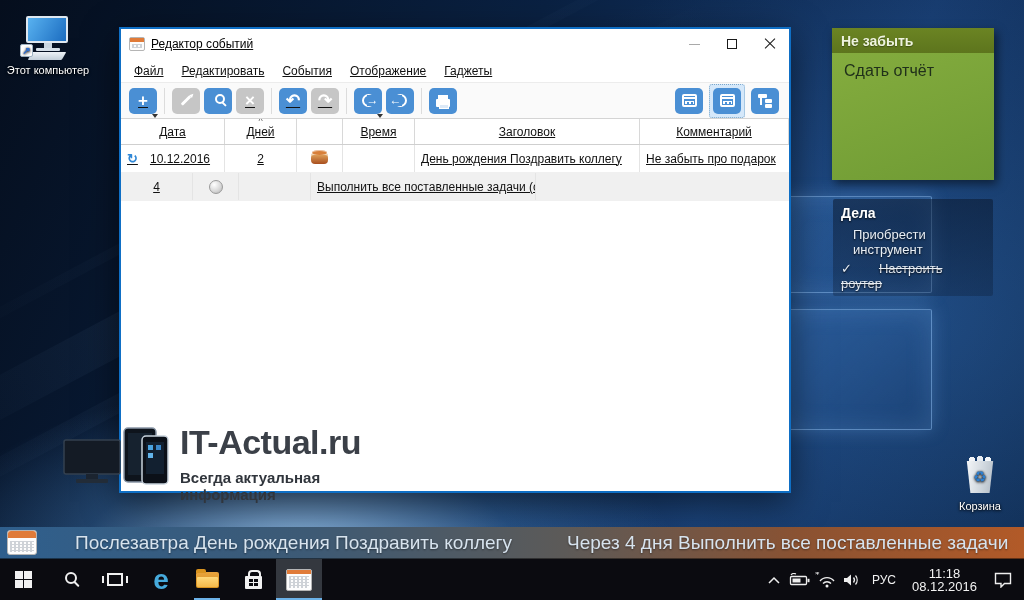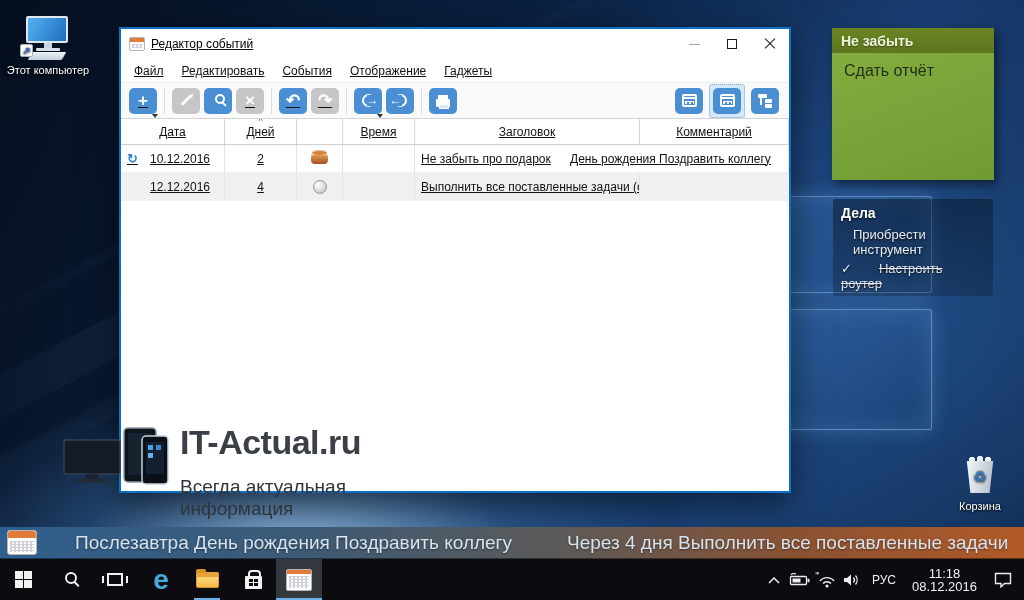--- a/index.html
+++ b/index.html
@@ -132,21 +132,21 @@
   .todo-head { color:#fff; font-weight:bold; font-size:14px; text-shadow:0 1px 2px rgba(0,0,0,.8); margin-bottom:6px; }
   .todo-item { color:#e9eff6; font-size:13px; text-shadow:0 1px 2px rgba(0,0,0,.8); margin:4px 0 4px 12px; }
   .todo-item.done { margin-left:0; }
   .todo-item .chk { margin-right:3px; text-decoration:none; display:inline-block; }
   .todo-item.done .txt { text-decoration:line-through;margin-left:24px; }
 
   
   .watermark { position:absolute; left:62px; top:424px; width:340px; height:72px; z-index:5; }
   .wm-text { position:absolute; left:118px; top:0; }
   .wm-title { font-size:34px; font-weight:bold; color:#3b4048; line-height:36px; letter-spacing:-0.5px; }
-  .wm-sub { font-size:19px; font-weight:normal; color:#30353c; margin-top:16px; }
+  .wm-sub { font-size:15px; font-weight:bold; color:#30353c; margin-top:9px; }
 
   
   .ticker { position:absolute; left:0; top:527px; width:1024px; height:32px; display:flex; align-items:center;
     background:linear-gradient(90deg,#2f5f8d 0%,#3d5a75 30%,#5c5a58 55%,#8a5232 78%,#b25a28 100%);
     border-bottom:1px solid rgba(0,0,0,.45); }
   .ticker .cal-ico.big { width:30px; height:25px; margin-left:7px; border-radius:3px; }
   .ticker .cal-ico.big::before { height:7px; border-radius:3px 3px 0 0; }
   .ticker .cal-ico.big::after { top:10px; }
   .ticker-text { color:#d7e3ee; font-size:19px; text-shadow:0 1px 2px rgba(0,0,0,.45); }
   .ticker-text.t1 { margin-left:38px; } .ticker-text.t2 { margin-left:55px; }
@@ -320,29 +320,25 @@
       <div class="trow">
         <div class="cell c-date">
           <span class="marker">↻</span>
           <span class="date-text">10.12.2016</span>
         </div>
         <div class="cell c-days">2</div>
         <div class="cell c-ico">
             <span class="icon-cake"></span>
           </div>
         <div class="cell c-time"></div>
+        <div class="cell c-title">День рождения Поздравить коллегу</div>
         <div class="cell c-comment">Не забыть про подарок</div>
-        <div class="cell c-title">День рождения Поздравить коллегу</div>
       </div>
 
       <div class="trow alt">
-        <div class="cell c-date">
-          <span class="marker"></span>
-          <span class="date-text">12.12.2016</span>
-        </div>
         <div class="cell c-days">4</div>
         <div class="cell c-ico">
             <span class="icon-clock"></span>
           </div>
         <div class="cell c-time"></div>
         <div class="cell c-title">Выполнить все поставленные задачи (оконча…</div>
         <div class="cell c-comment"></div>
       </div>
     </div>
   </div>

